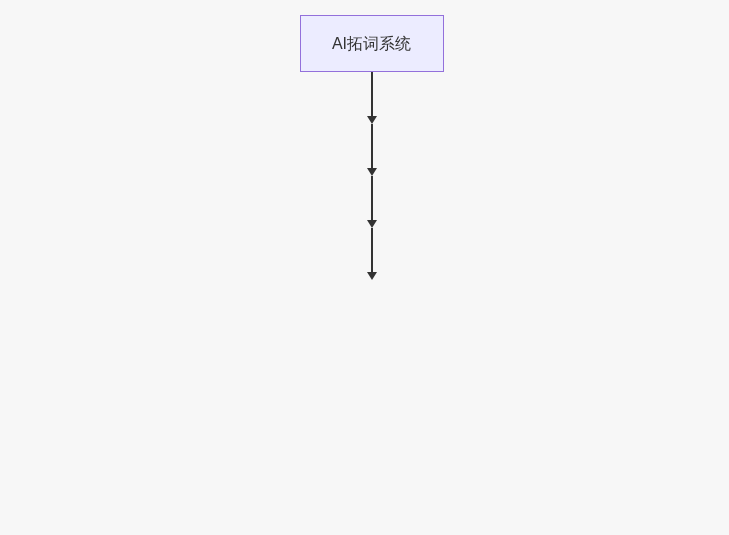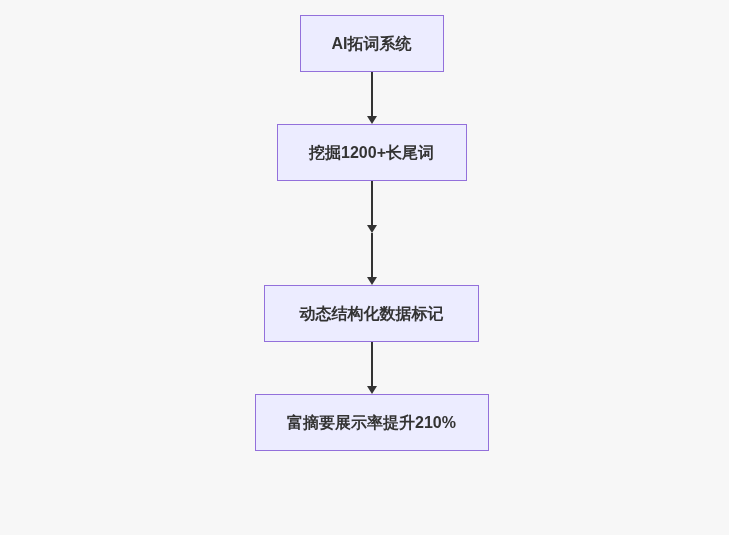--- a/index.html
+++ b/index.html
@@ -10,21 +10,20 @@
     width: 729px;
     height: 535px;
     background: var(--background, #f7f7f7);
     font-family: "Liberation Sans", "DejaVu Sans", sans-serif;
     overflow: hidden;
   }
   .diagram {
     position: relative;
     width: 729px;
     height: 455px;
-    font-weight: bold;
   }
   .flow-column {
     display: flex;
     flex-direction: column;
     align-items: center;
     padding-top: 15px;
     transform: translateX(7px);
   }
   .node {
     box-sizing: border-box;
@@ -70,36 +69,33 @@
 <div class="diagram">
   <div class="flow-column">
 
     <div class="node n0">AI拓词系统</div>
 
     <div class="arrow">
       <div class="shaft"></div>
       <div class="head"></div>
     </div>
 
-    <div class="node n1">挖掘1200+长尾词</div>
 
     <div class="arrow">
       <div class="shaft"></div>
       <div class="head"></div>
     </div>
 
 
     <div class="arrow">
       <div class="shaft"></div>
       <div class="head"></div>
     </div>
 
-    <div class="node n3">动态结构化数据标记</div>
 
     <div class="arrow">
       <div class="shaft"></div>
       <div class="head"></div>
     </div>
 
-    <div class="node n4">富摘要展示率提升210%</div>
 
   </div>
 </div>
 
 </body></html>

